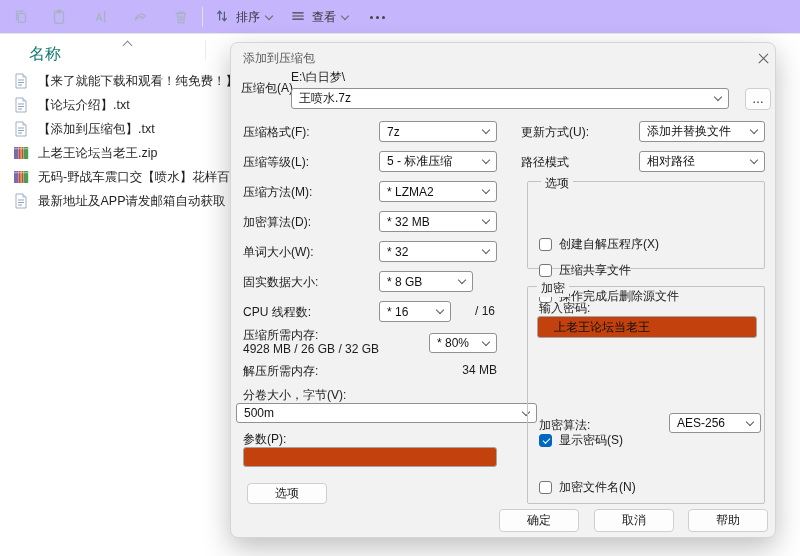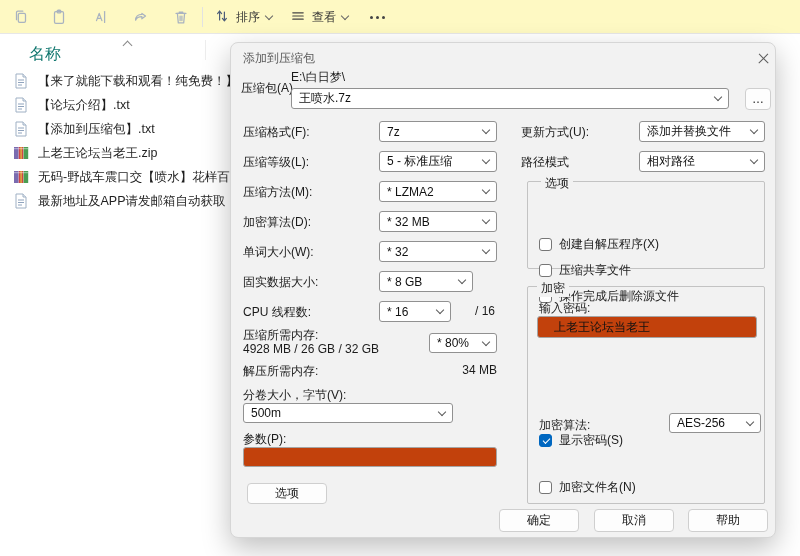--- a/index.html
+++ b/index.html
@@ -1,21 +1,21 @@
 <!DOCTYPE html>
 <html><head>
 <meta charset="utf-8">
 <style>
   * { margin:0; padding:0; box-sizing:border-box; }
   html,body { width:800px; height:556px; }
   body { font-family:"Liberation Sans","DejaVu Sans",sans-serif; background:#fff; overflow:hidden; }
   .screen { position:relative; width:800px; height:556px; background:#fff; overflow:hidden; }
 
   
-  .toolbar { position:absolute; left:0; top:0; width:800px; height:34px; background:#fef9c3; border-bottom:1px solid #e7e7e7; }
+  .toolbar { position:absolute; left:0; top:0; width:800px; height:34px; background:#c4b5fd; border-bottom:1px solid #e7e7e7; }
   .tbtn { position:absolute; top:5px; width:26px; height:24px; border-radius:4px; display:flex; align-items:center; justify-content:center; }
   .tbtn svg { stroke:#a9b3c0; fill:none; stroke-width:1.4; stroke-linecap:round; stroke-linejoin:round; }
   .tdivider { position:absolute; top:7px; width:1px; height:20px; background:#e2e2e2; }
   .tgroup { position:absolute; top:5px; height:24px; display:flex; align-items:center; gap:6px; padding:0 4px; border-radius:4px; color:#333; font-size:12px; }
   .tgroup svg { stroke:#4e5e79; fill:none; stroke-width:1.5; stroke-linecap:round; }
   .chev { display:inline-block; width:6px; height:6px; border-right:1.3px solid #666; border-bottom:1.3px solid #666; transform:rotate(45deg); margin-top:-3px; }
   .dots { display:flex; gap:3px; }
   .dots i { width:3px; height:3px; border-radius:50%; background:#444; }
 
   
@@ -234,21 +234,21 @@
     <div class="combo" style="left:198px; top:290px; width:68px; height:20px">
         <span class="cval">* 80%</span>
         <span class="chev"></span>
       </div>
     <span class="lbl" style="left:12px; top:299px">4928 MB / 26 GB / 32 GB</span>
 
     <span class="lbl" style="left:12px; top:320px">解压所需内存:</span>
     <span class="rval" style="left:170px; top:320px; width:96px">34 MB</span>
 
     <span class="lbl" style="left:12px; top:344px">分卷大小，字节(V):</span>
-    <div class="combo" style="left:12px; top:360px; width:210px; height:20px">
+    <div class="combo" style="left:5px; top:360px; width:301px; height:20px">
         <span class="cval">500m</span>
         <span class="chev"></span>
       </div>
 
     <span class="lbl" style="left:12px; top:388px">参数(P):</span>
     <div class="tinput" style="left:12px; top:404px; width:254px; height:20px"></div>
 
     <div class="pbtn" style="left:16px; top:440px; width:80px; height:21px">选项</div>
 
     <span class="lbl" style="left:290px; top:81px">更新方式(U):</span>

